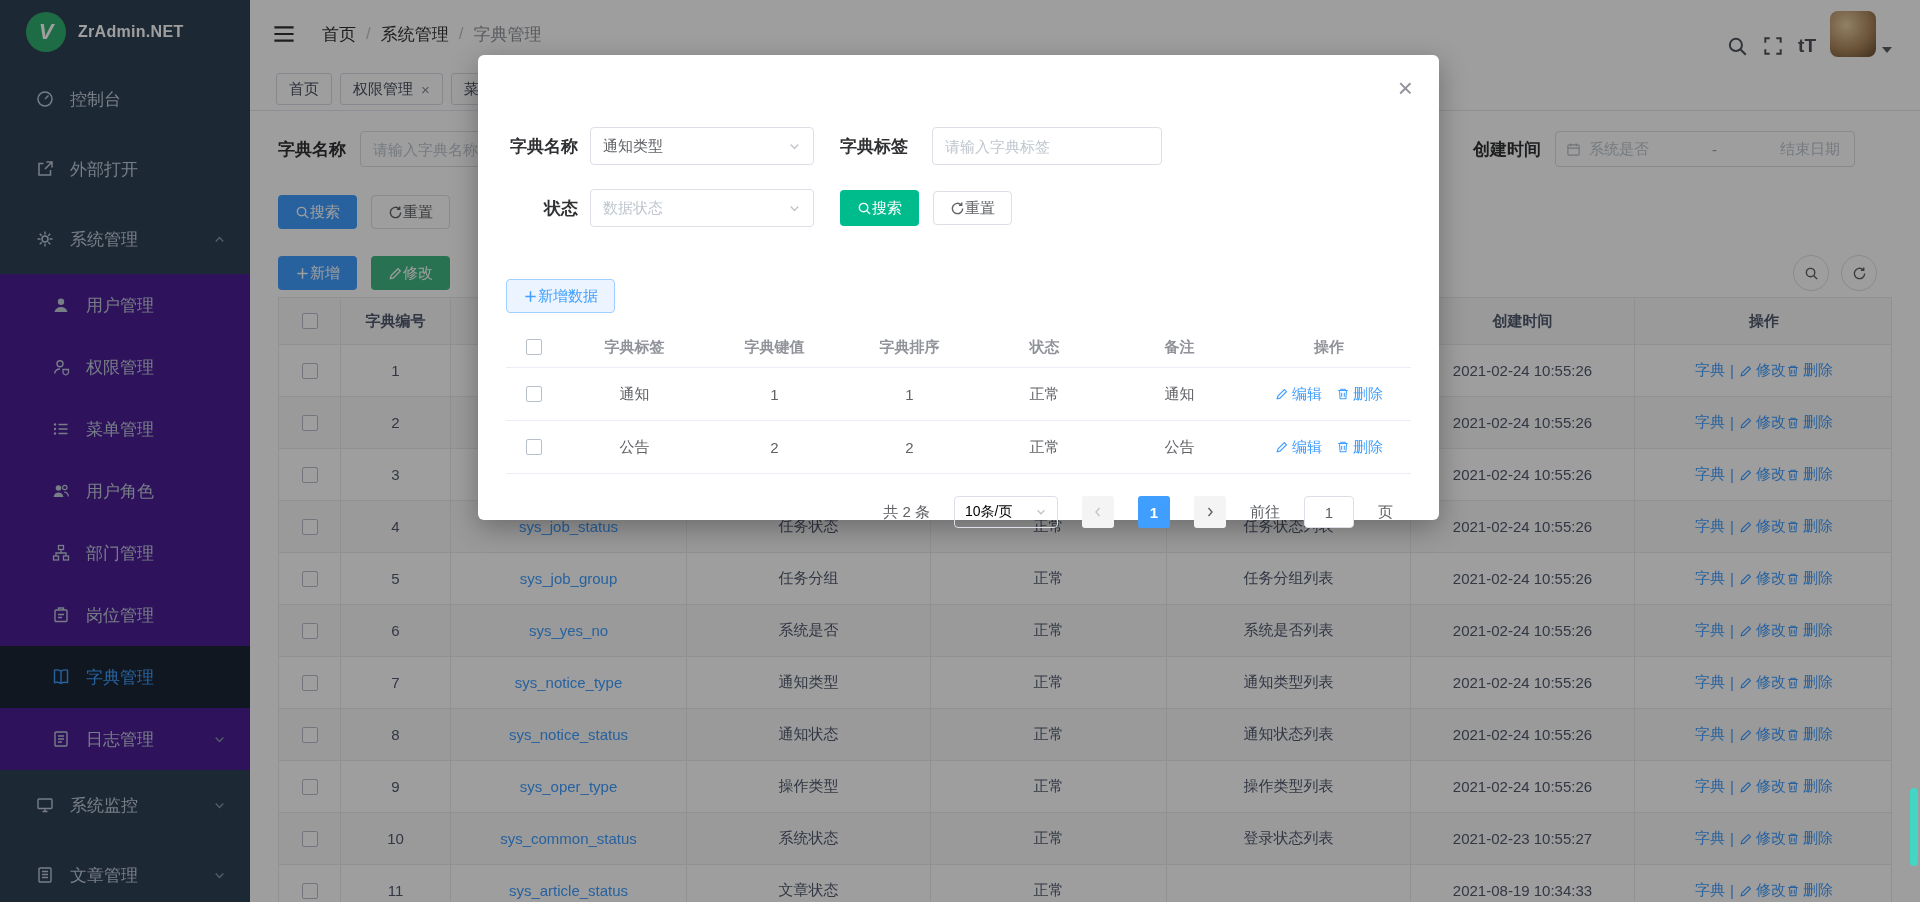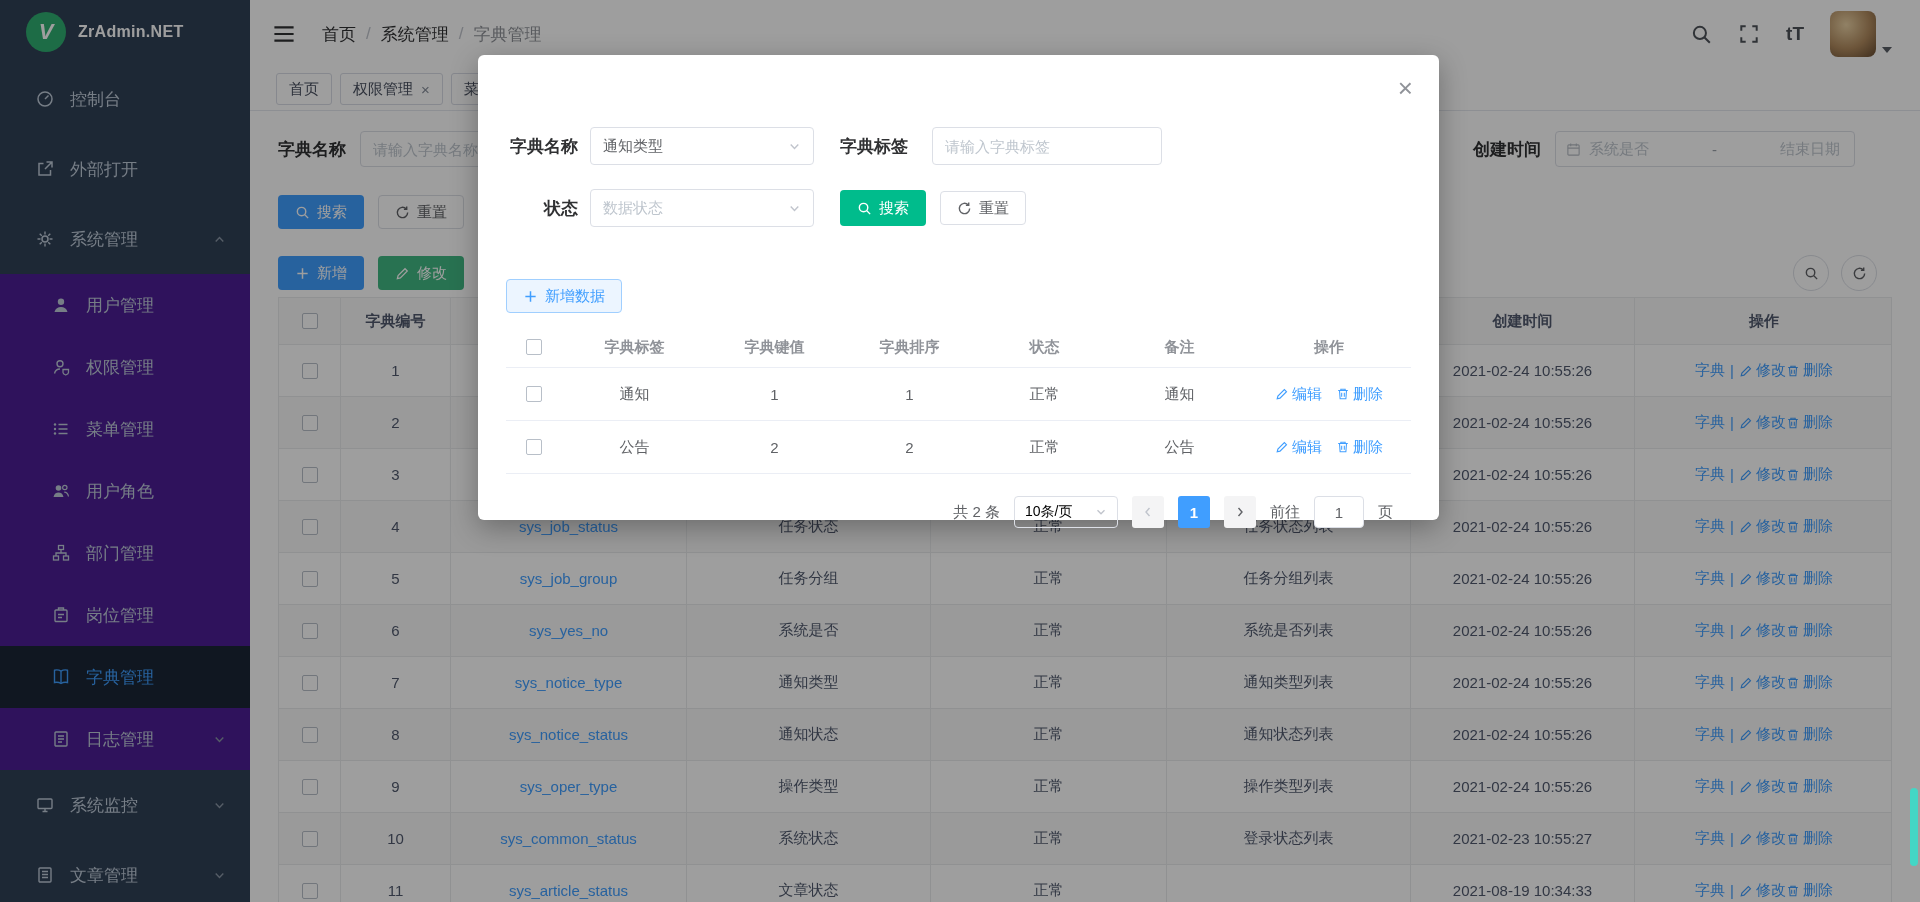--- a/index.html
+++ b/index.html
@@ -24,21 +24,21 @@
   .chev.up{transform:rotate(180deg);}
 
   
   .main{margin-left:250px;height:100%;display:flex;flex-direction:column;background:#fff;}
   .topbar{height:68px;display:flex;align-items:center;padding:0 28px 0 22px;background:#fff;flex:none;}
   .hamburger{width:24px;height:24px;color:#303133;margin-right:26px;cursor:pointer;flex:none;}
   .breadcrumb{display:flex;align-items:center;gap:10px;font-size:17px;}
   .bc-item{color:#303133;}
   .bc-sep{color:#c0c4cc;}
   .bc-current{color:#909399;}
-  .topbar-right{margin-left:auto;display:flex;align-items:center;gap:26px;}
+  .topbar-right{margin-left:auto;display:flex;align-items:flex-end;gap:14px;}
   .tb-icon{width:22px;height:22px;color:#4e535a;cursor:pointer;}
   .font-icon{font-size:19px;color:#4e535a;font-weight:bold;cursor:pointer;}
   .avatar-wrap{display:flex;align-items:flex-end;gap:6px;cursor:pointer;}
   .avatar{width:46px;height:46px;border-radius:8px;
           background:radial-gradient(circle at 35% 30%,#ead1a4,#b08a5e 55%,#6e5236 95%);}
   .caret{width:0;height:0;border-left:5px solid transparent;border-right:5px solid transparent;
          border-top:6px solid #5a5e66;margin-bottom:4px;}
 
   .tabsbar{height:42px;display:flex;align-items:center;padding-left:26px;background:#fff;
            border-bottom:1px solid #e4e7ed;flex:none;gap:8px;}
@@ -54,21 +54,21 @@
   .finput{width:210px;height:36px;border:1px solid #dcdfe6;border-radius:4px;padding:0 12px;
           font-size:15px;color:#606266;outline:none;font-family:inherit;box-sizing:border-box;}
   .finput::placeholder{color:#bfc6ce;}
   .time-group{position:absolute;right:37px;display:flex;align-items:center;}
   .date-range{width:300px;height:36px;border:1px solid #dcdfe6;border-radius:4px;display:flex;
               align-items:center;padding:0 14px 0 10px;color:#bfc6ce;font-size:15px;background:#fff;box-sizing:border-box;}
   .cal-icon{width:15px;height:15px;color:#b6bcc4;margin-right:8px;flex:none;}
   .dr-sep{margin:0 auto;color:#9aa0a8;}
 
   
-  .btn{height:34px;display:inline-flex;align-items:center;justify-content:center;gap:7px;padding:0 16px;
+  .btn{height:34px;display:inline-flex;align-items:center;justify-content:center;padding:0 16px;
        border-radius:4px;font-size:15px;border:1px solid transparent;cursor:pointer;font-family:inherit;white-space:nowrap;}
   .b-icon{width:15px;height:15px;flex:none;}
   .btn-primary{background:#409eff;color:#fff;}
   .btn-plain{background:#fff;border-color:#dcdfe6;color:#606266;}
   .btn-success{background:#42b983;color:#fff;}
   .btn-teal{background:#00bc8c;color:#fff;height:36px;}
   .btn-light-primary{background:#ecf5ff;border-color:#a0cfff;color:#409eff;margin-top:28px;}
   .btn-row{display:flex;align-items:center;gap:14px;position:relative;}
   .btn-row.first{margin-top:26px;}
   .btn-row.second{margin-top:27px;}
@@ -113,21 +113,21 @@
   .ml26{margin-left:26px;}
   .ml14{margin-left:14px;}
 
   .mtable{margin-top:14px;font-size:15px;}
   .mthead{display:flex;height:40px;align-items:center;color:#909399;font-weight:bold;border-bottom:1px solid #ebeef5;}
   .mtr{display:flex;height:52px;align-items:center;border-bottom:1px solid #ebeef5;color:#606266;}
   .mtd{display:flex;align-items:center;justify-content:center;padding:0 6px;box-sizing:border-box;flex:none;overflow:hidden;white-space:nowrap;}
   .m-check{width:56px;}.m-tag{width:145px;}.m-value{width:135px;}.m-sort{width:135px;}
   .m-status{width:135px;}.m-remark{width:135px;}.m-action{width:164px;gap:14px;}
 
-  .mpagination{margin-top:22px;display:flex;align-items:center;justify-content:flex-end;gap:14px;
+  .mpagination{margin-top:22px;display:flex;align-items:center;justify-content:flex-end;gap:24px;
                font-size:15px;color:#606266;padding-right:18px;}
   .psel{width:104px;height:32px;border:1px solid #dcdfe6;border-radius:4px;display:flex;align-items:center;
         justify-content:space-between;padding:0 10px;font-size:14px;color:#000000;cursor:pointer;box-sizing:border-box;}
   .psel .chev-d{width:12px;height:12px;color:#c0c4cc;}
   .page-btn{min-width:32px;height:32px;border:none;background:#f4f4f5;border-radius:3px;color:#606266;
             display:flex;align-items:center;justify-content:center;font-size:15px;cursor:pointer;font-family:inherit;}
   .page-btn.disabled{color:#c0c4cc;}
   .page-btn.active{background:#409eff;color:#fff;font-weight:bold;}
   .pg-arrow{width:12px;height:12px;}
   .pg-arrow.right{transform:rotate(180deg);}

